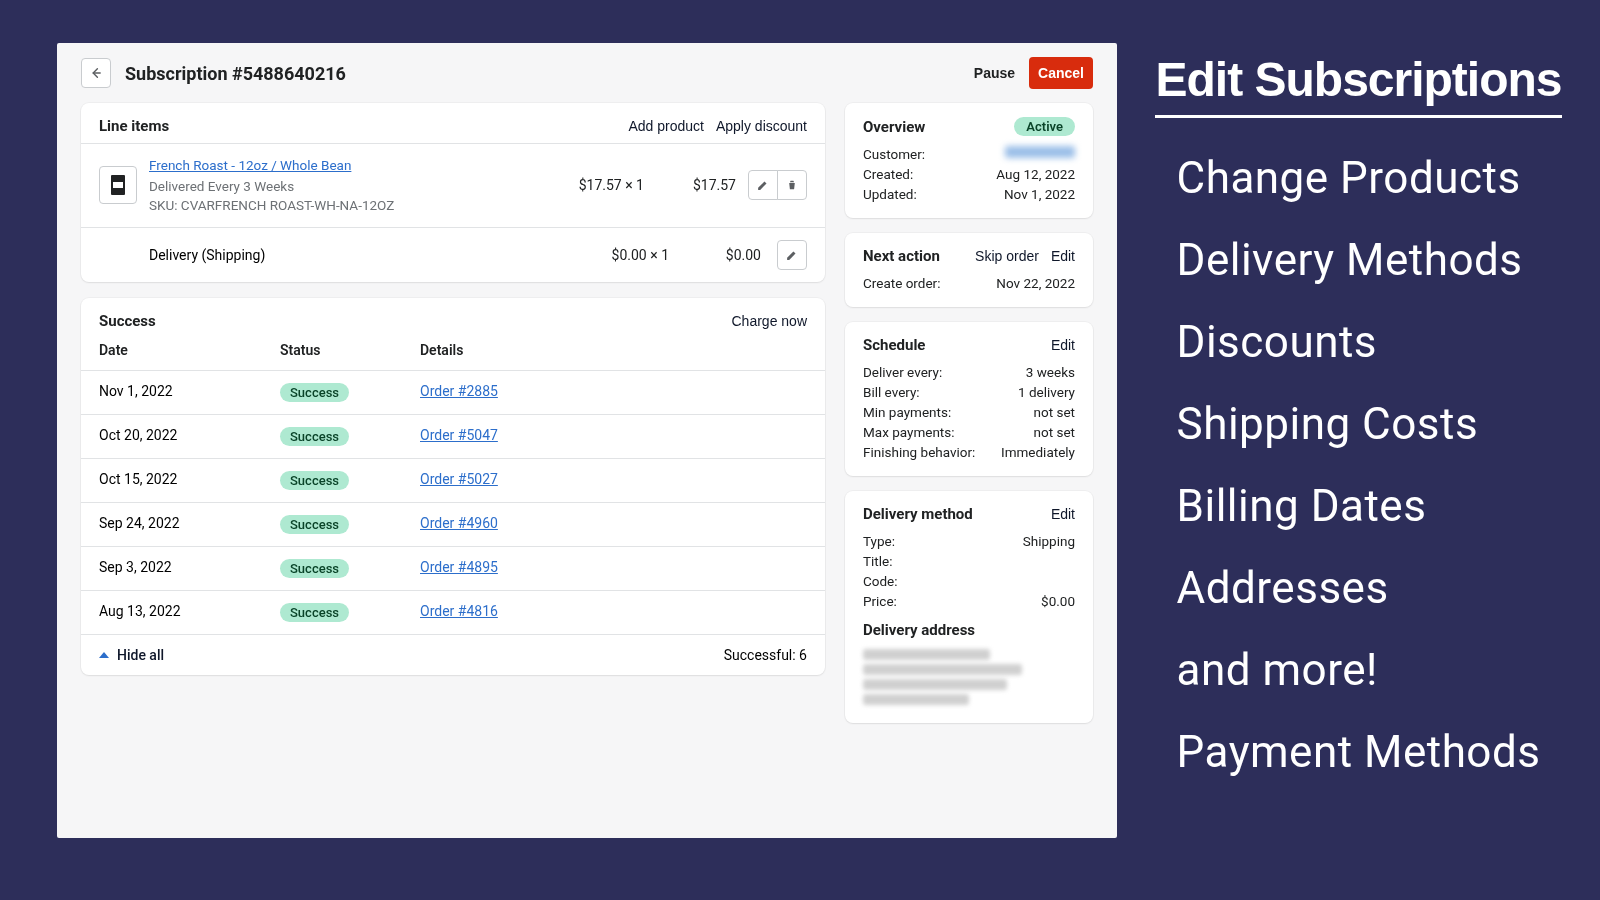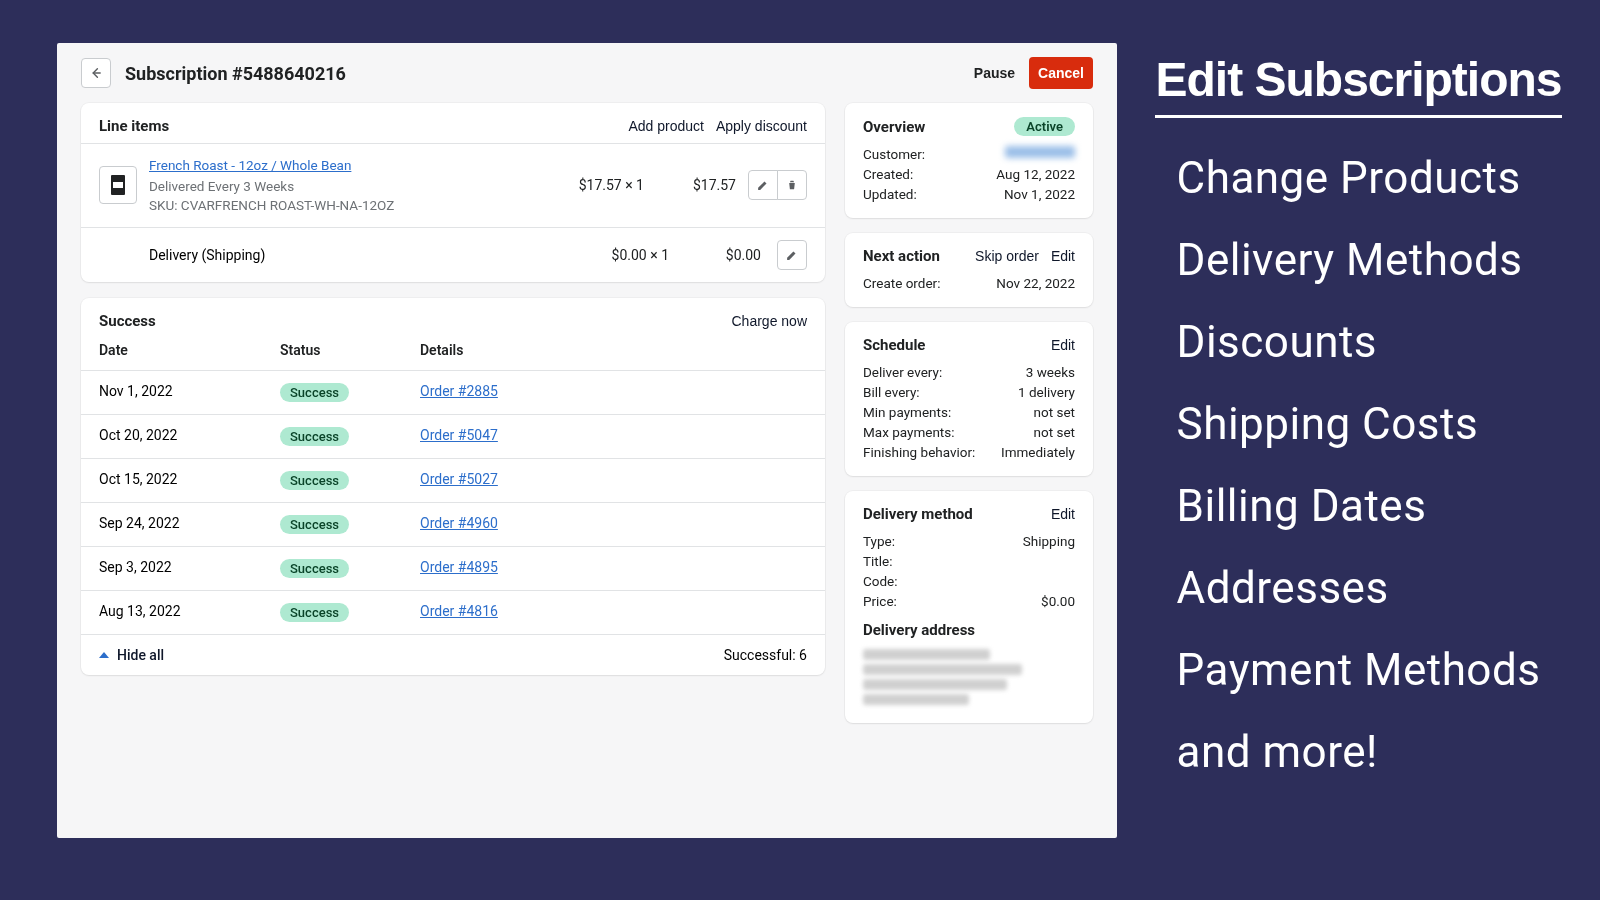--- a/index.html
+++ b/index.html
@@ -431,16 +431,16 @@
 
 <div class="marketing">
   <div class="mk-title">Edit Subscriptions</div>
   <div id="mk-items">
       <div class="mk-item">Change Products</div>
       <div class="mk-item">Delivery Methods</div>
       <div class="mk-item">Discounts</div>
       <div class="mk-item">Shipping Costs</div>
       <div class="mk-item">Billing Dates</div>
       <div class="mk-item">Addresses</div>
+      <div class="mk-item">and more!</div>
       <div class="mk-item">Payment Methods</div>
-      <div class="mk-item">and more!</div>
     </div>
 </div>
 
 </body></html>

